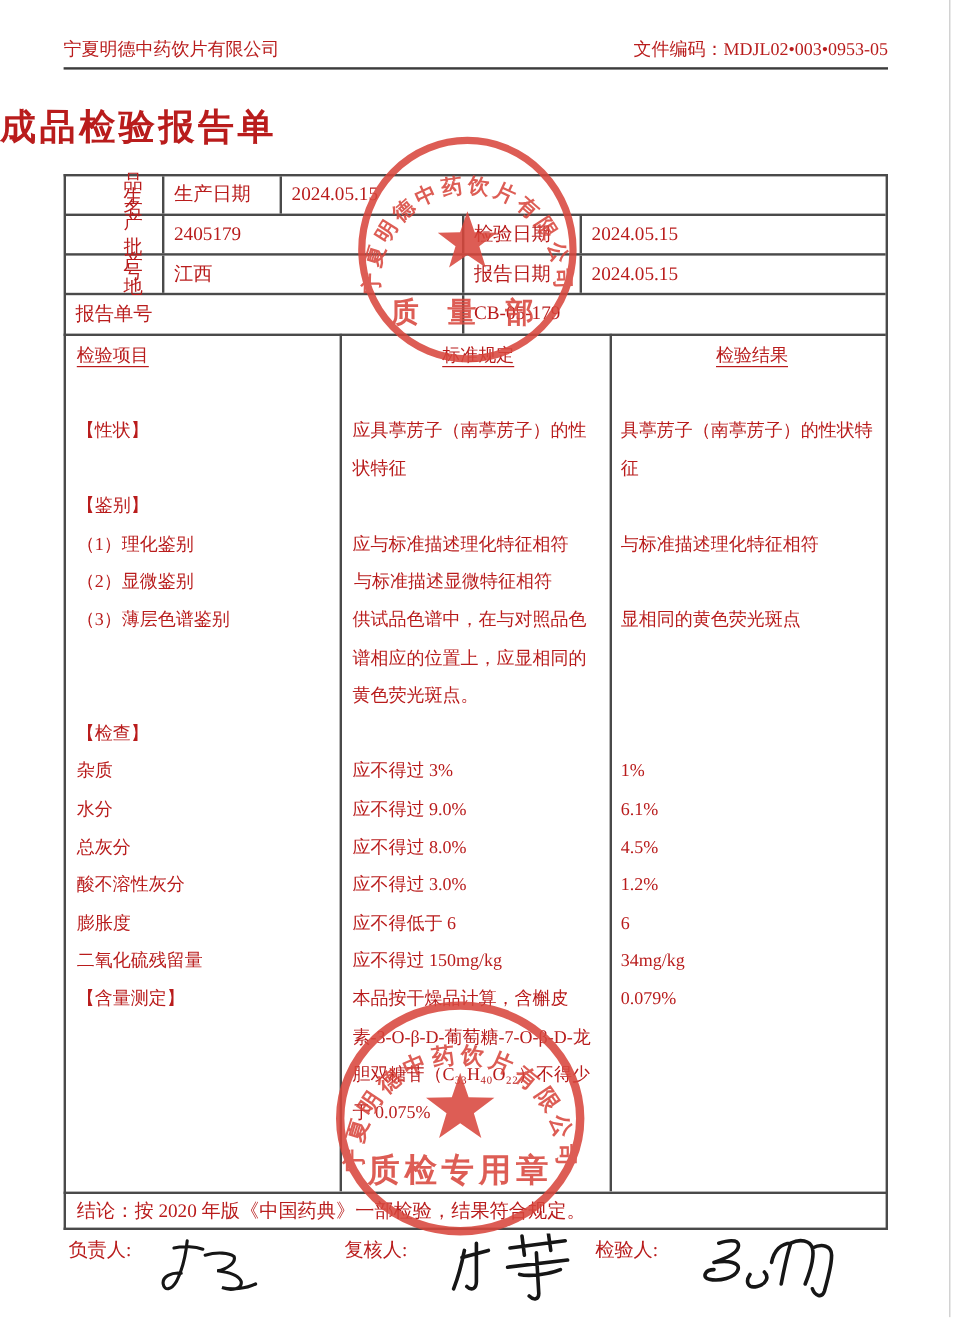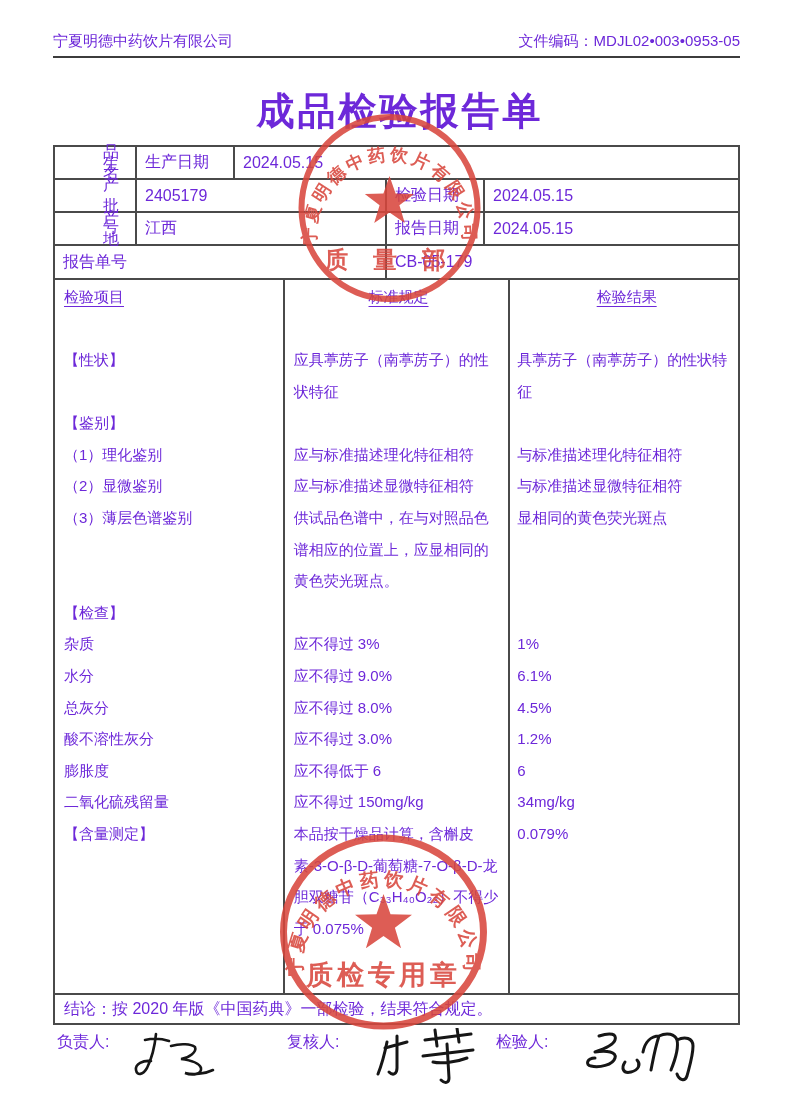--- a/index.html
+++ b/index.html
@@ -1,28 +1,28 @@
 <!DOCTYPE html>
 <html><head>
 <meta charset="utf-8">
 <style>
   * { margin:0; padding:0; box-sizing:border-box; }
   html,body { background:#fff; }
   .page {
-    position:relative; width:740px; height:1098px; background:#ffffff;
-    font-family:Liberation Sans, sans-serif; color:#6d28d9;
+    position:relative; width:800px; height:1098px; background:#ffffff;
+    font-family:Liberation Serif, serif; color:#b91c1c;
     overflow:hidden;
   }
   .page-edge-right { position:absolute; left:791px; top:0; width:1px; height:1098px; background:#c8c8c8; }
 
   
   .doc-header { position:absolute; left:53px; top:32px; width:687px; display:flex; justify-content:space-between; font-size:15px; }
   .doc-header-rule { position:absolute; left:53px; top:56px; width:687px; height:2px; background:#3c3c3c; }
 
-  .doc-title { position:absolute; left:0; top:86px; width:800px; text-align:center; font-size:38px; font-weight:bold; letter-spacing:3px; }
+  .doc-title { position:absolute; left:0; top:86px; width:800px; font-size:30px; font-weight:bold; letter-spacing:3px; }
 
   
   .info-table { position:absolute; left:53px; top:145px; width:687px; border:2px solid #4a4a4a; border-bottom:none; font-size:16px; }
   .info-row { display:flex; height:33px; border-bottom:2px solid #4a4a4a; }
   .info-cell { display:flex; align-items:center; padding:0 8px; }
   .ic-l1 { width:82px;  border-right:2px solid #4a4a4a; justify-content:space-between;padding-left:48px; }
   .ic-v1 { width:250px; border-right:2px solid #4a4a4a; }
   .ic-l2 { width:98px;  border-right:2px solid #4a4a4a; }
   .ic-v2 { flex:1; }
   .info-row-report { display:flex; height:34px; border-bottom:2px solid #4a4a4a; }
@@ -117,21 +117,20 @@
             <div class="mcell-2"></div>
             <div class="mcell-3"></div>
           </div>
           <div class="mt-row">
             <div class="mcell-1">（1）理化鉴别</div>
             <div class="mcell-2">应与标准描述理化特征相符</div>
             <div class="mcell-3">与标准描述理化特征相符</div>
           </div>
           <div class="mt-row">
             <div class="mcell-1">（2）显微鉴别</div>
-            <div class="mcell-2">应与标准描述显微特征相符</div>
             <div class="mcell-3">与标准描述显微特征相符</div>
           </div>
           <div class="mt-row">
             <div class="mcell-1">（3）薄层色谱鉴别</div>
             <div class="mcell-2">供试品色谱中，在与对照品色谱相应的位置上，应显相同的黄色荧光斑点。</div>
             <div class="mcell-3">显相同的黄色荧光斑点</div>
           </div>
           <div class="mt-row">
             <div class="mcell-1">【检查】</div>
             <div class="mcell-2"></div>

